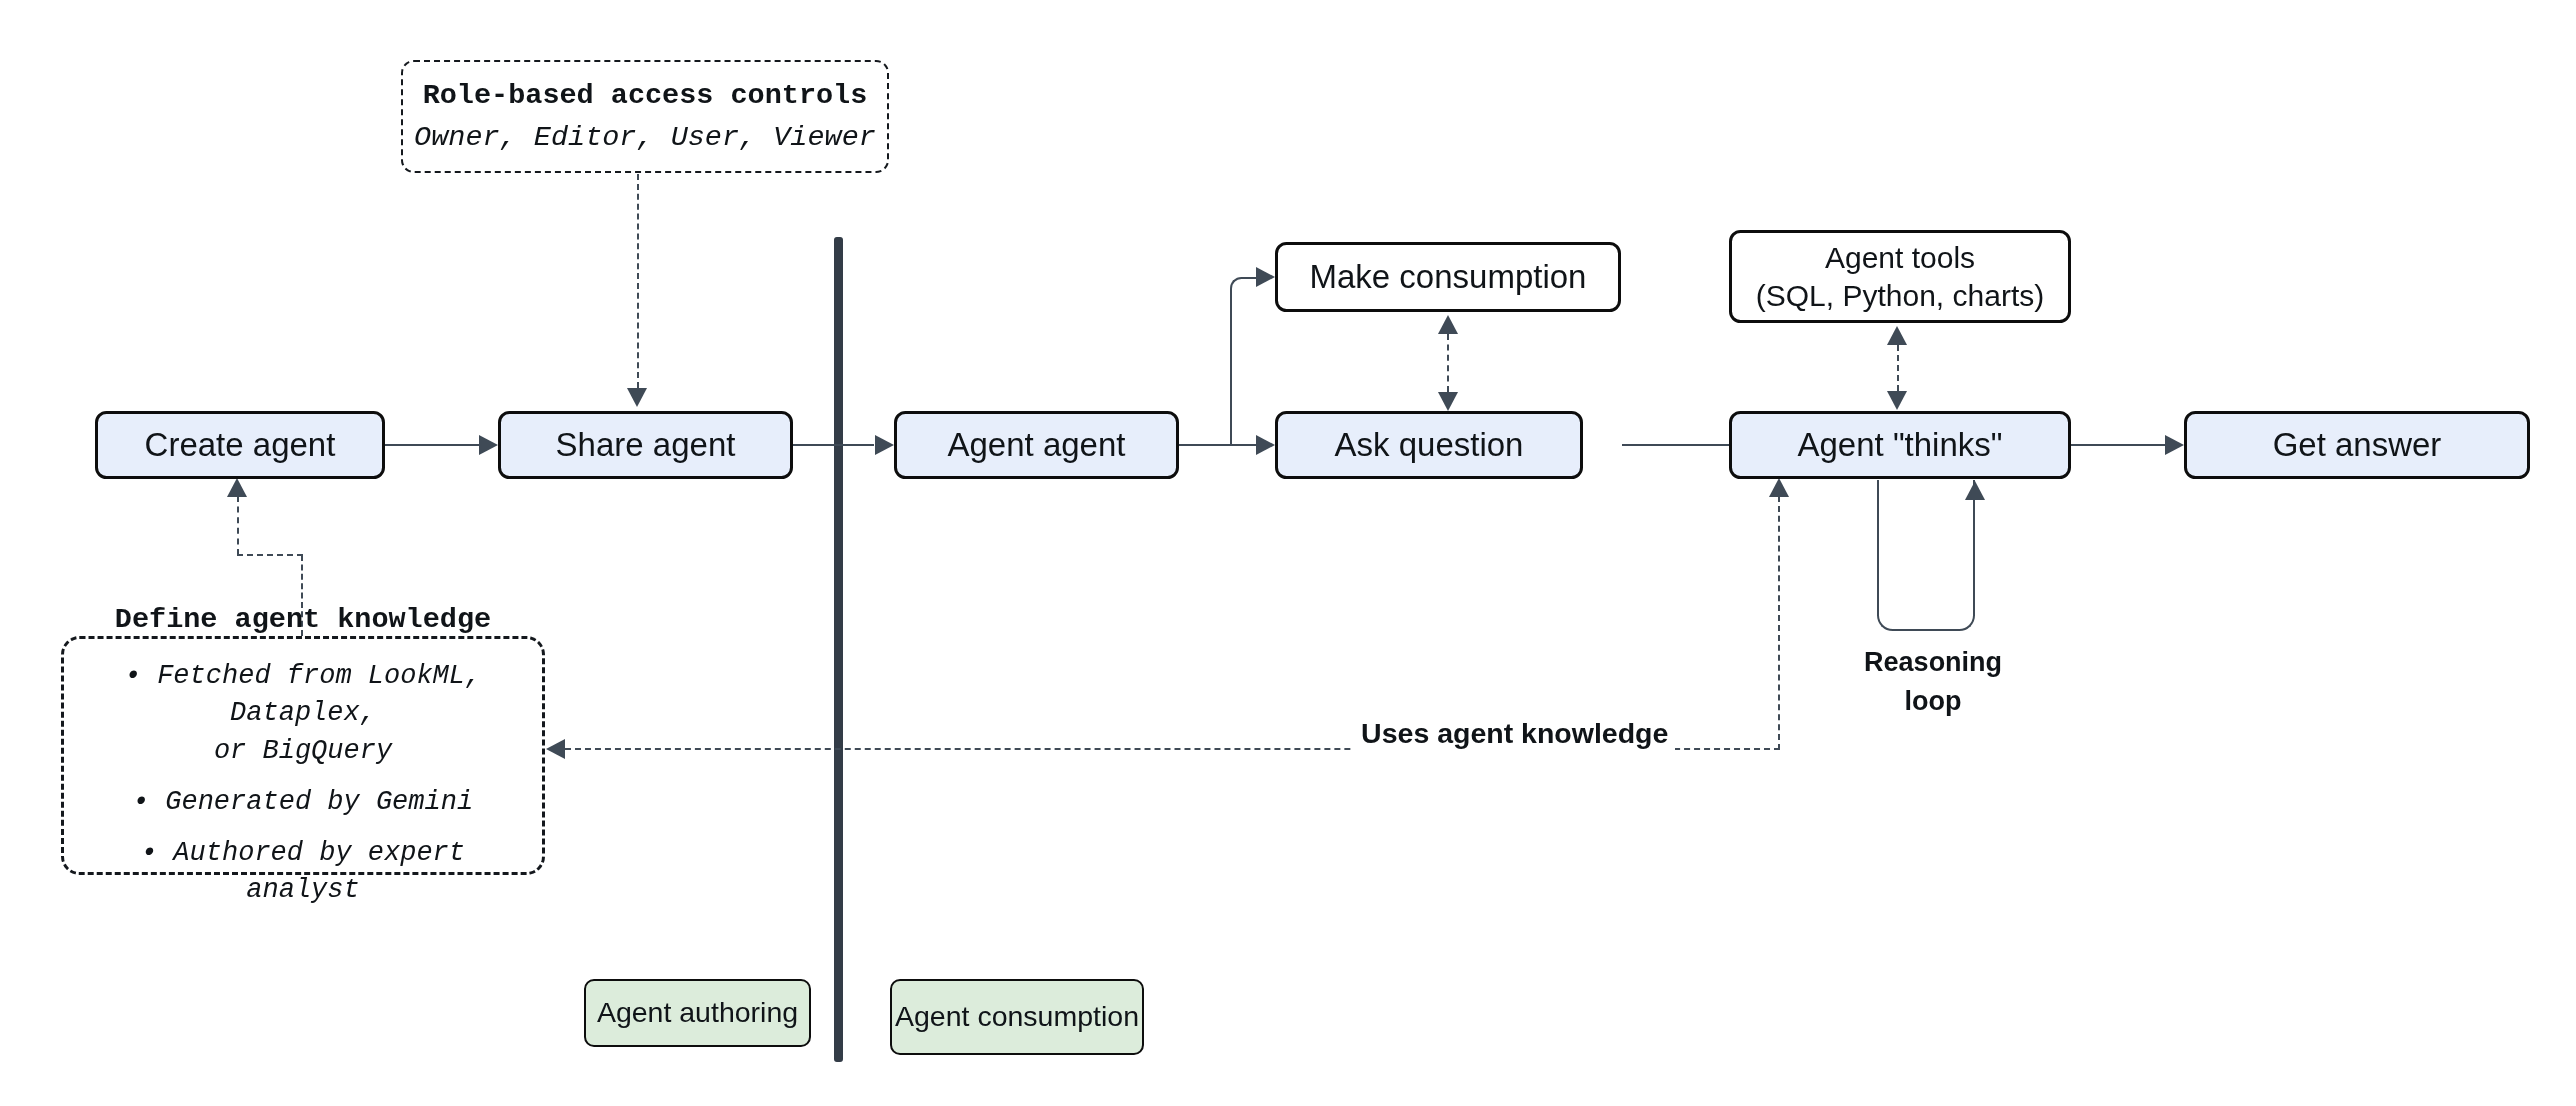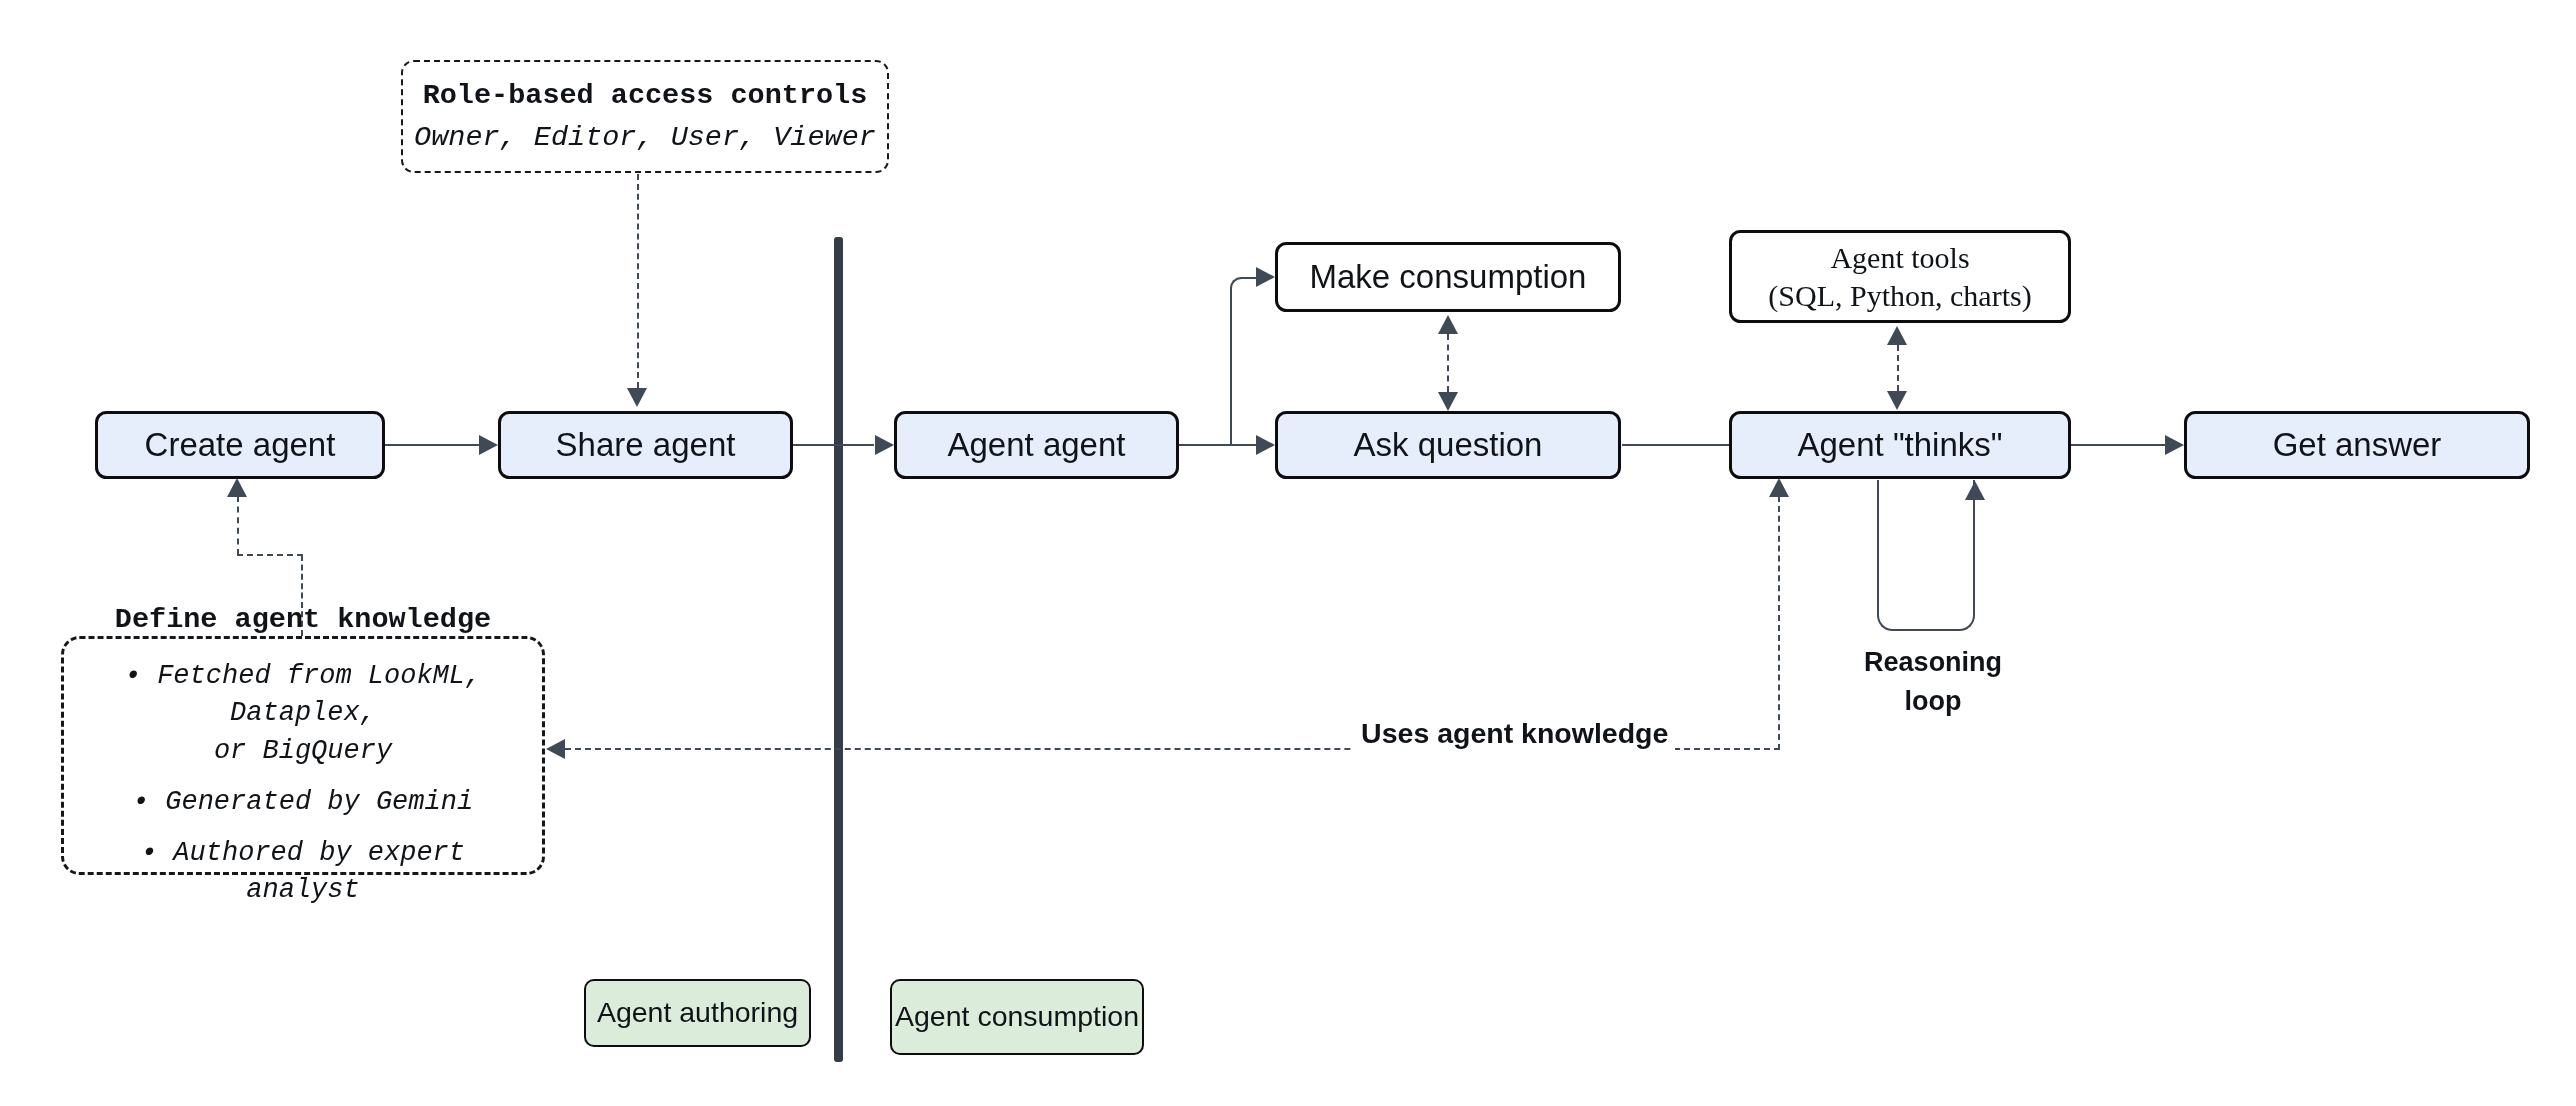--- a/index.html
+++ b/index.html
@@ -8,21 +8,21 @@
   }
   html,body{margin:0;padding:0;background:var(--bg);}
   .canvas{position:relative;width:2576px;height:1106px;background:var(--bg);
     font-family:"Liberation Sans", sans-serif;color:var(--text);overflow:hidden;}
   
   .box{position:absolute;box-sizing:border-box;border:3.6px solid var(--border);border-radius:11.4px;
     background:var(--blue);display:flex;align-items:center;justify-content:center;text-align:center;
     font-size:33px;line-height:1.25;color:var(--text);}
   .box.white{background:var(--white);}
   .box.green{background:var(--green);border-width:2.9px;border-radius:10px;font-size:28.5px;}
-  .box.small-text{font-size:30px;font-family:Liberation Serif, serif;}
+  .box.small-text{font-size:30px;}
   .annotation{position:absolute;box-sizing:border-box;background:var(--white);display:flex;
     flex-direction:column;justify-content:center;text-align:center;font-family:Liberation Mono, monospace;}
   .annotation.fine-dash{border:2.1px dashed #14181d;border-radius:13px;}
   .annotation.big-dash{border:3.6px dashed #14181d;border-radius:18.5px;}
   .ann-title{font-weight:bold;font-size:28.5px;line-height:1.3;}
   .ann-sub{font-style:italic;font-size:28.5px;line-height:1.3;margin-top:5.7px;}
   .bullet{font-style:italic;font-size:27px;line-height:1.38;}
   .hline{position:absolute;height:0;border-top:2.9px solid var(--line);}
   .vdash{position:absolute;width:0;border-left:2.9px dashed var(--line);}
   .hdash{position:absolute;height:0;border-top:2.9px dashed var(--line);}
@@ -108,21 +108,21 @@
   </div>
 
   <div class="box" style="left:894px;top:411px;width:285px;height:68px;">
     <span>Agent agent</span>
   </div>
 
   <div class="box white" style="left:1275px;top:242px;width:346px;height:70px;">
     <span>Make consumption</span>
   </div>
 
-  <div class="box" style="left:1275px;top:411px;width:346px;height:68px;">
+  <div class="box" style="left:1275px;top:411px;width:308px;height:68px;">
     <span>Ask question</span>
   </div>
 
   <div class="box white small-text" style="left:1729px;top:230px;width:342px;height:93px;">
     <span class="preline">Agent tools
 (SQL, Python, charts)</span>
   </div>
 
   <div class="box" style="left:1729px;top:411px;width:342px;height:68px;">
     <span>Agent "thinks"</span>

